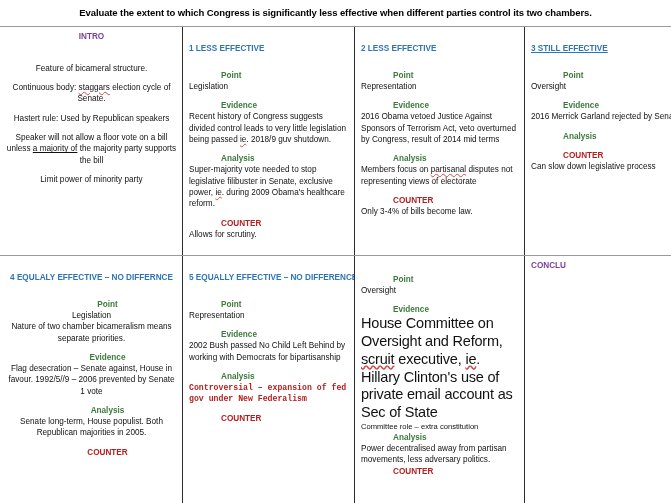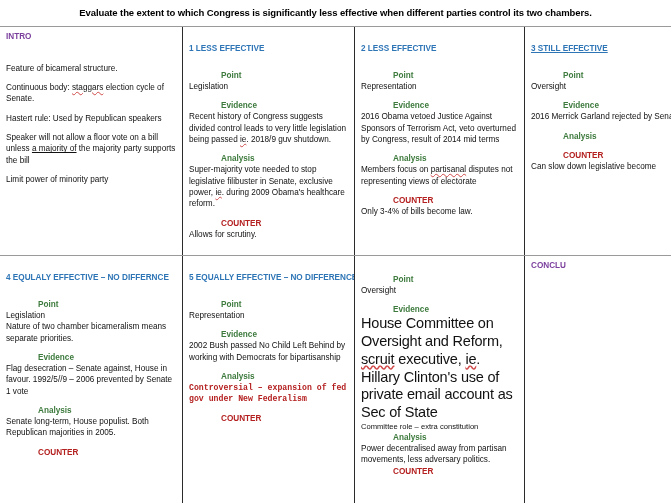--- a/index.html
+++ b/index.html
@@ -50,21 +50,21 @@
     height: 248px;
     border-bottom: none;
   }
   .cell {
     box-sizing: border-box;
     border-right: 1px solid #2b2b2b;
     padding: 5px 5px 3px 6px;
     overflow: hidden;
     position: relative;
   }
-  .cell.c1 { width: 183px; border-left: none; }
+  .cell.c1 { width: 183px; border-left: none; text-align: center; }
   .cell.c2 { width: 172px; }
   .cell.c3 { width: 170px; }
   .cell.c4 { width: 146px; border-right: none; }
 
   .hdr {
     font-size: 8.2px;
     font-weight: bold;
     line-height: 1.2;
     margin: 0 0 3px 0;
     white-space: nowrap;
@@ -177,21 +177,21 @@
         <div class="gap-lg"></div>
         <div class="lbl green">Point</div>
         <div class="txt">Oversight</div>
         <div class="gap"></div>
         <div class="lbl green">Evidence</div>
         <div class="txt nowrap-clip">2016 Merrick Garland rejected by Senate</div>
         <div class="gap"></div>
         <div class="lbl green">Analysis</div>
         <div class="gap"></div>
         <div class="lbl red">COUNTER</div>
-        <div class="txt nowrap-clip">Can slow down legislative become</div>
+        <div class="txt nowrap-clip">Can slow down legislative process</div>
       </div>
 
     </div>
 
     <div class="row row2">
 
       <div class="cell c1">
         <div class="hdr blue">4 EQULALY EFFECTIVE – NO DIFFERNCE</div>
         <div class="gap-lg"></div>
         <div class="lbl green">Point</div>

